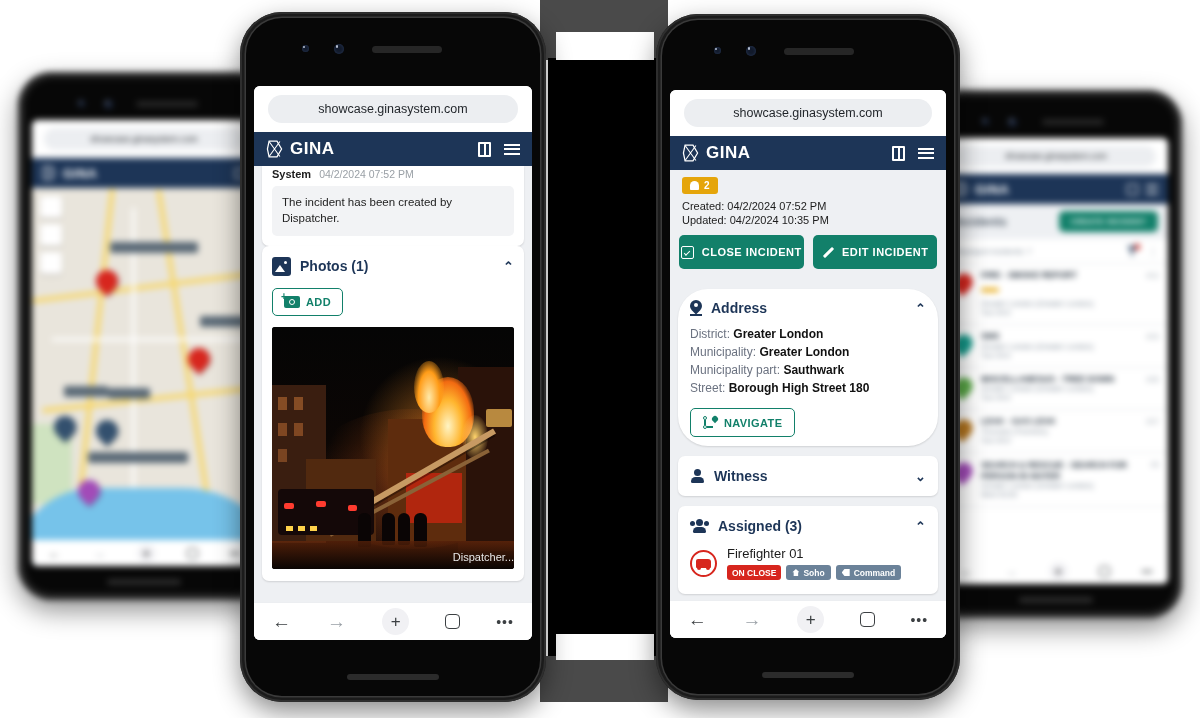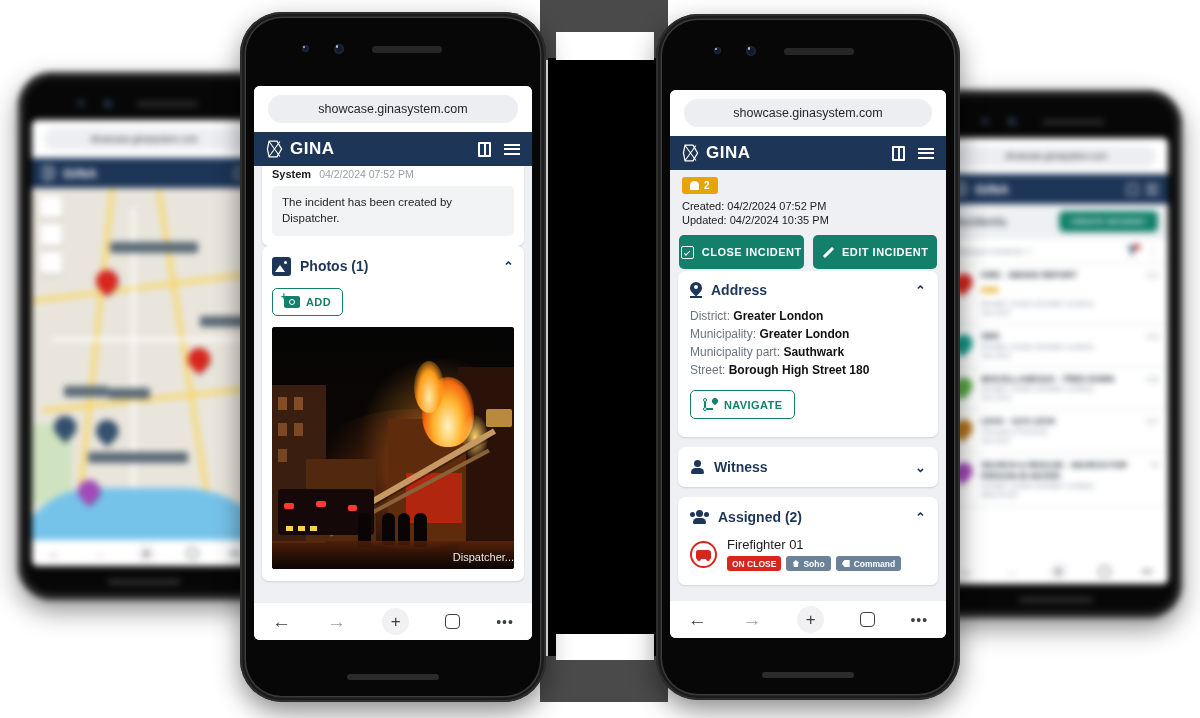--- a/index.html
+++ b/index.html
@@ -437,21 +437,21 @@
               <span>CLOSE INCIDENT</span>
             </div>
             <div class="btn-solid-teal" style="flex:1;height:34px;font-size:11px;">
               <span style="display:inline-block;width:13px;height:13px;position:relative;">
                 <span style="position:absolute;left:1px;top:5px;width:13px;height:3px;background:#fff;transform:rotate(-45deg);border-radius:1px;"></span>
               </span>
               <span>EDIT INCIDENT</span>
             </div>
           </div>
 
-          <div class="card" style="margin-top:2px;padding:11px 12px 18px;">
+          <div class="card" style="margin-top:20px;padding:11px 12px 9px;border-radius:30px;">
             <div class="card-head">
               <span style="display:inline-block;width:12px;height:16px;position:relative;">
                 <span style="position:absolute;left:0;top:0;width:12px;height:12px;border-radius:50% 50% 50% 0;transform:rotate(-45deg);background:#1d3557;"></span>
                 <span style="position:absolute;left:4.2px;top:3.4px;width:4px;height:4px;border-radius:50%;background:#fff;"></span>
                 <span style="position:absolute;left:0;bottom:0;width:12px;height:2px;background:#1d3557;"></span>
               </span>
               <span style="font-size:14px;">Address</span>
               <span class="chev" style="font-size:13px;">⌃</span>
             </div>
             <div class="kv" style="margin-top:9px;font-size:12px;">
@@ -484,21 +484,21 @@
           </div>
 
           <div class="card" style="margin-top:10px;padding:12px 12px 14px;">
             <div class="card-head">
               <span style="display:inline-block;width:19px;height:15px;position:relative;">
                 <span style="position:absolute;left:6px;top:0;width:7px;height:7px;border-radius:50%;background:#1d3557;"></span>
                 <span style="position:absolute;left:0;top:2px;width:5px;height:5px;border-radius:50%;background:#1d3557;"></span>
                 <span style="position:absolute;right:0;top:2px;width:5px;height:5px;border-radius:50%;background:#1d3557;"></span>
                 <span style="position:absolute;left:3px;bottom:1px;width:13px;height:6px;border-radius:6px 6px 2px 2px;background:#1d3557;"></span>
               </span>
-              <span style="font-size:14px;">Assigned (2)</span>
+              <span style="font-size:14px;">Assigned (3)</span>
               <span class="chev" style="font-size:13px;">⌃</span>
             </div>
             <div style="display:flex;align-items:center;gap:10px;margin-top:12px;">
               <span class="ff-avatar" style="width:27px;height:27px;flex:0 0 27px;">
                 <span style="display:inline-block;width:15px;height:9px;background:#d7261e;border-radius:2px 3px 1px 1px;position:relative;">
                   <span style="position:absolute;left:1px;bottom:-2.5px;width:4px;height:4px;border-radius:50%;background:#d7261e;"></span>
                   <span style="position:absolute;right:1px;bottom:-2.5px;width:4px;height:4px;border-radius:50%;background:#d7261e;"></span>
                 </span>
               </span>
               <span style="flex:1;">

